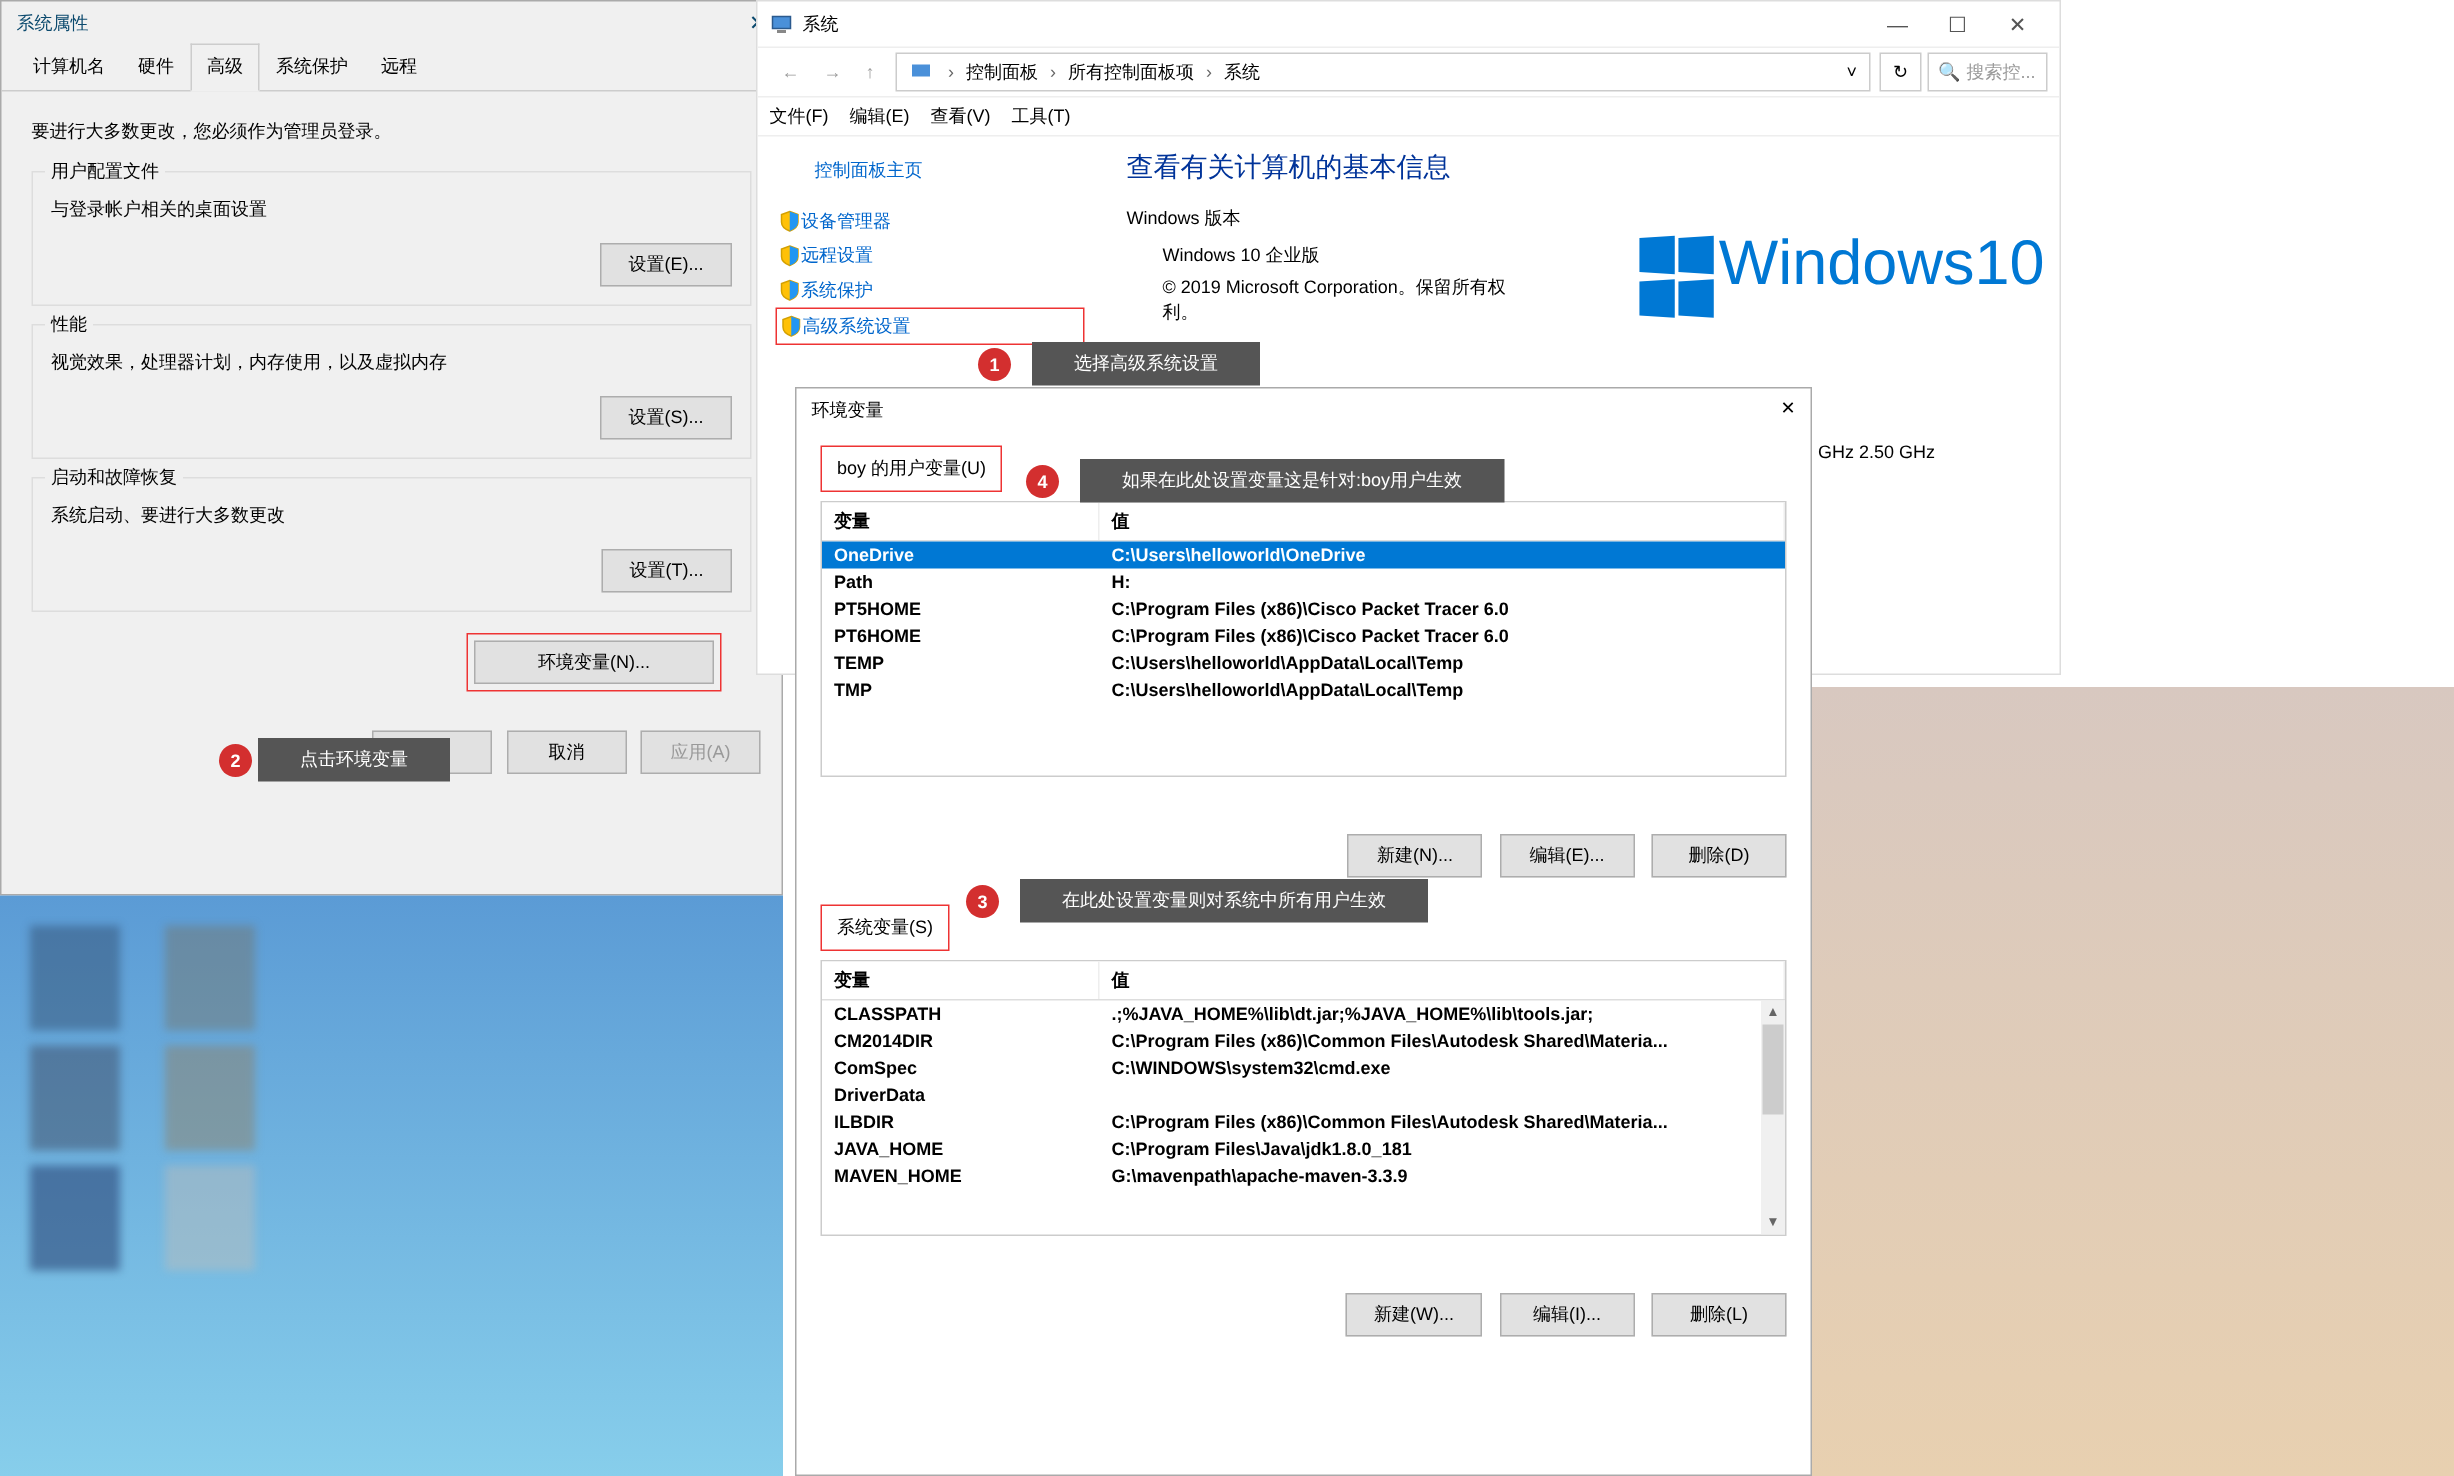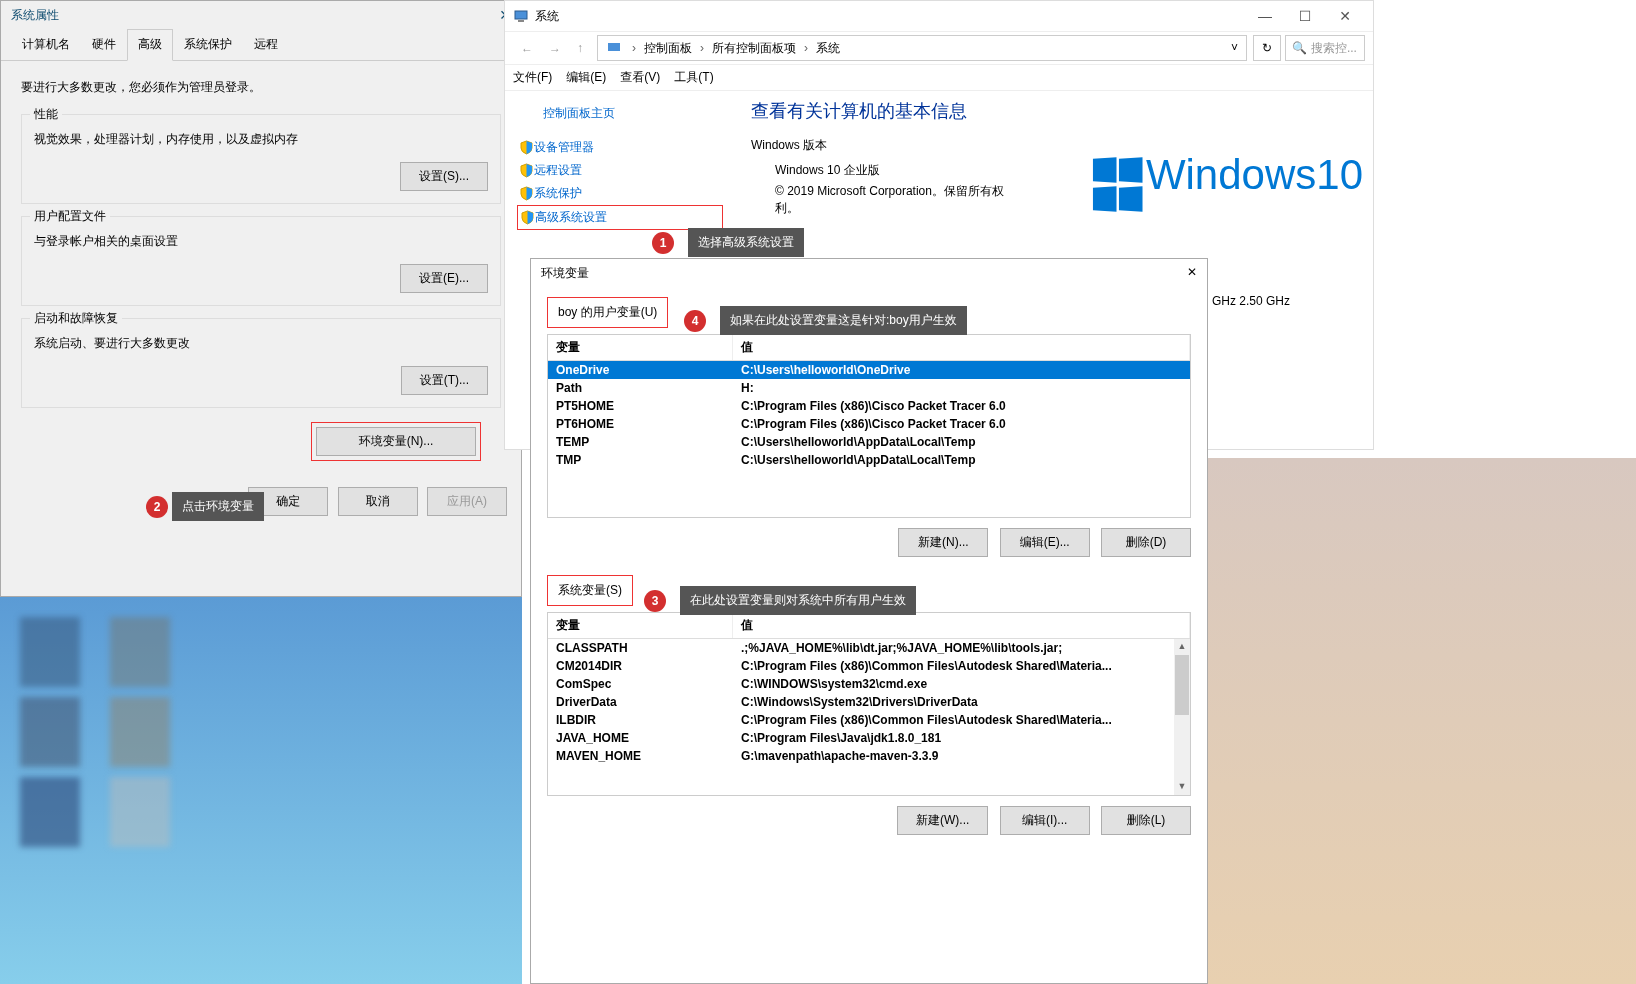--- a/index.html
+++ b/index.html
@@ -61,39 +61,39 @@
     .indent { padding-left: 24px; }
     .info-row { margin-bottom: 4px; }
     .win10-logo { position: absolute; right: 10px; top: 150px; }
     .win10-text { font-size: 42px; font-weight: 300; color: #0078d4; }
     .win10-sq { display: inline-block; vertical-align: middle; }
     .win10-sq span { display: inline-block; width: 24px; height: 24px; background: #0078d4; margin: 1px; transform: perspective(40px) rotateY(-12deg); }
     
     
     .callout { position: absolute; display: flex; align-items: center; }
     .callout-badge { width: 22px; height: 22px; border-radius: 50%; background: #d32f2f; color: #fff; text-align: center; line-height: 22px; font-weight: bold; }
-    .callout-text { background: #555; color: #fff; padding: 6px 10px; margin-left: 4px; }
+    .callout-text { background: #555; color: #fff; padding: 6px 28px; margin-left: 4px; }
     
     
     .envdialog { position: absolute; left: 530px; top: 258px; width: 678px; height: 726px; background: #fff; border: 1px solid #aaa; }
     .envdialog-title { height: 28px; padding: 6px 10px; display: flex; justify-content: space-between; }
     .envdialog-body { padding: 10px 16px; }
     .env-section-label { border: 1.5px solid #e33; display: inline-block; padding: 6px 10px; margin-bottom: 6px; }
     .env-table { width: 100%; border: 1px solid #ccc; height: 184px; font-weight: bold; }
     .env-table-hdr { display: flex; background: #fff; border-bottom: 1px solid #ddd; }
     .env-th { padding: 4px 8px; border-right: 1px solid #eee; }
     .env-th.c1 { width: 185px; }
     .env-th.c2 { flex: 1; }
     .env-row { display: flex; padding: 1px 0; }
     .env-row.sel { background: #0078d4; color: #fff; }
     .env-td { padding: 1px 8px; white-space: nowrap; overflow: hidden; }
     .env-td.c1 { width: 185px; }
     .env-td.c2 { flex: 1; }
     .env-btns { text-align: right; padding: 10px 0 18px 0; }
-    .env-btns .btn { margin-left: 8px; min-width: 90px; }
+    .env-btns .btn { margin-left: 8px; min-width: 90px; margin-top: 28px; }
     .env-scroll { position: relative; height: 156px; overflow: hidden; }
     .scrollbar { position: absolute; right: 0; top: 0; width: 16px; height: 100%; background: #f0f0f0; }
     .scroll-thumb { position: absolute; width: 14px; left: 1px; background: #ccc; }
     .scroll-arr { position: absolute; width: 16px; height: 16px; text-align: center; line-height: 14px; font-size: 9px; color: #666; }
     
     
     .extra-info { position: absolute; left: 1208px; top: 256px; width: 426px; }
     .ghz { padding: 38px 4px; }
     .change-settings { padding: 128px 60px 0 0; text-align: right; color: #0066cc; }
     
@@ -113,28 +113,28 @@
   <div class="tabs">
     <div class="tab">计算机名</div>
     <div class="tab">硬件</div>
     <div class="tab active">高级</div>
     <div class="tab">系统保护</div>
     <div class="tab">远程</div>
   </div>
   <div class="sysprops-body">
     <div class="sysprops-notice">要进行大多数更改，您必须作为管理员登录。</div>
     <div class="group">
+      <span class="group-title">用户配置文件</span>
+      <div class="group-desc">与登录帐户相关的桌面设置</div>
+      <div class="group-btn-row"><button class="btn">设置(E)...</button></div>
+    </div>
+    <div class="group">
       <span class="group-title">性能</span>
       <div class="group-desc">视觉效果，处理器计划，内存使用，以及虚拟内存</div>
       <div class="group-btn-row"><button class="btn">设置(S)...</button></div>
-    </div>
-    <div class="group">
-      <span class="group-title">用户配置文件</span>
-      <div class="group-desc">与登录帐户相关的桌面设置</div>
-      <div class="group-btn-row"><button class="btn">设置(E)...</button></div>
     </div>
     <div class="group">
       <span class="group-title">启动和故障恢复</span>
       <div class="group-desc">系统启动、要进行大多数更改</div>
       <div class="group-btn-row"><button class="btn">设置(T)...</button></div>
     </div>
     <div class="env-var-row">
       <span class="env-var-box">
         <button class="btn" style="min-width:160px;">环境变量(N)...</button>
       </span>
@@ -327,21 +327,20 @@
             <div class="env-row">
               <div class="env-td c1">CM2014DIR</div>
               <div class="env-td c2">C:\Program Files (x86)\Common Files\Autodesk Shared\Materia...</div>
             </div>
             <div class="env-row">
               <div class="env-td c1">ComSpec</div>
               <div class="env-td c2">C:\WINDOWS\system32\cmd.exe</div>
             </div>
             <div class="env-row">
               <div class="env-td c1">DriverData</div>
-              <div class="env-td c2">C:\Windows\System32\Drivers\DriverData</div>
             </div>
             <div class="env-row">
               <div class="env-td c1">ILBDIR</div>
               <div class="env-td c2">C:\Program Files (x86)\Common Files\Autodesk Shared\Materia...</div>
             </div>
             <div class="env-row">
               <div class="env-td c1">JAVA_HOME</div>
               <div class="env-td c2">C:\Program Files\Java\jdk1.8.0_181</div>
             </div>
             <div class="env-row">

